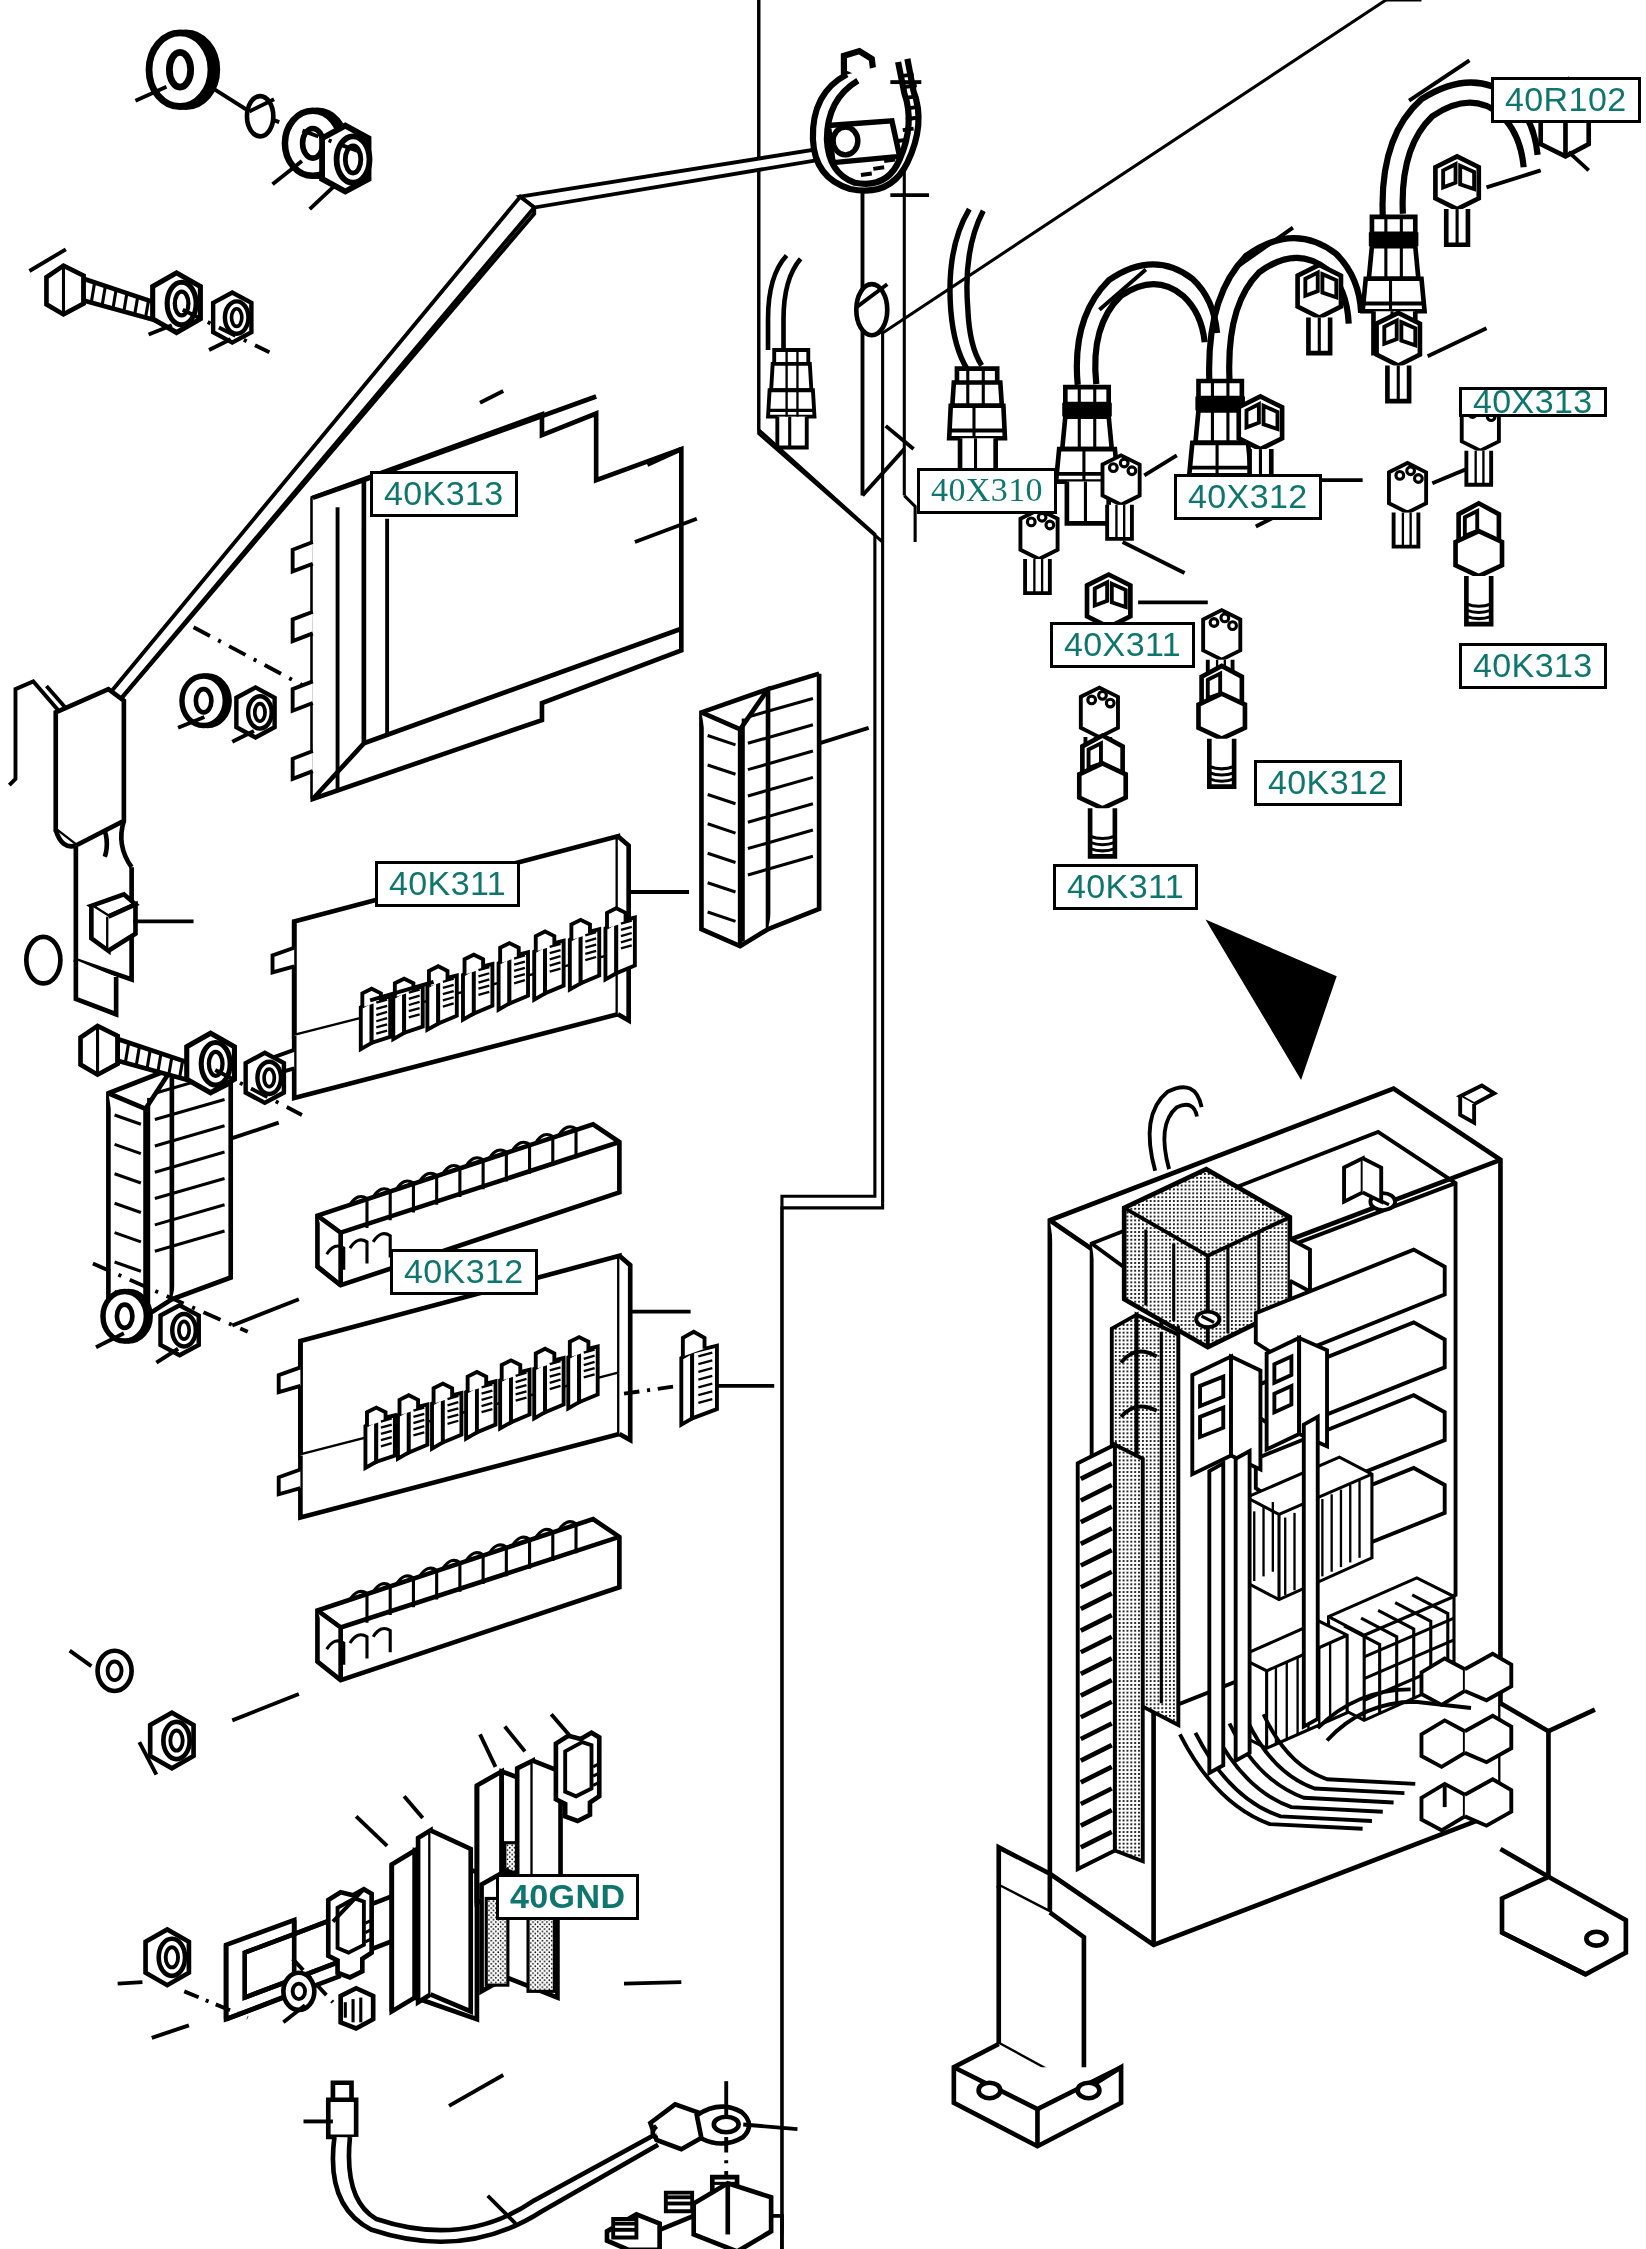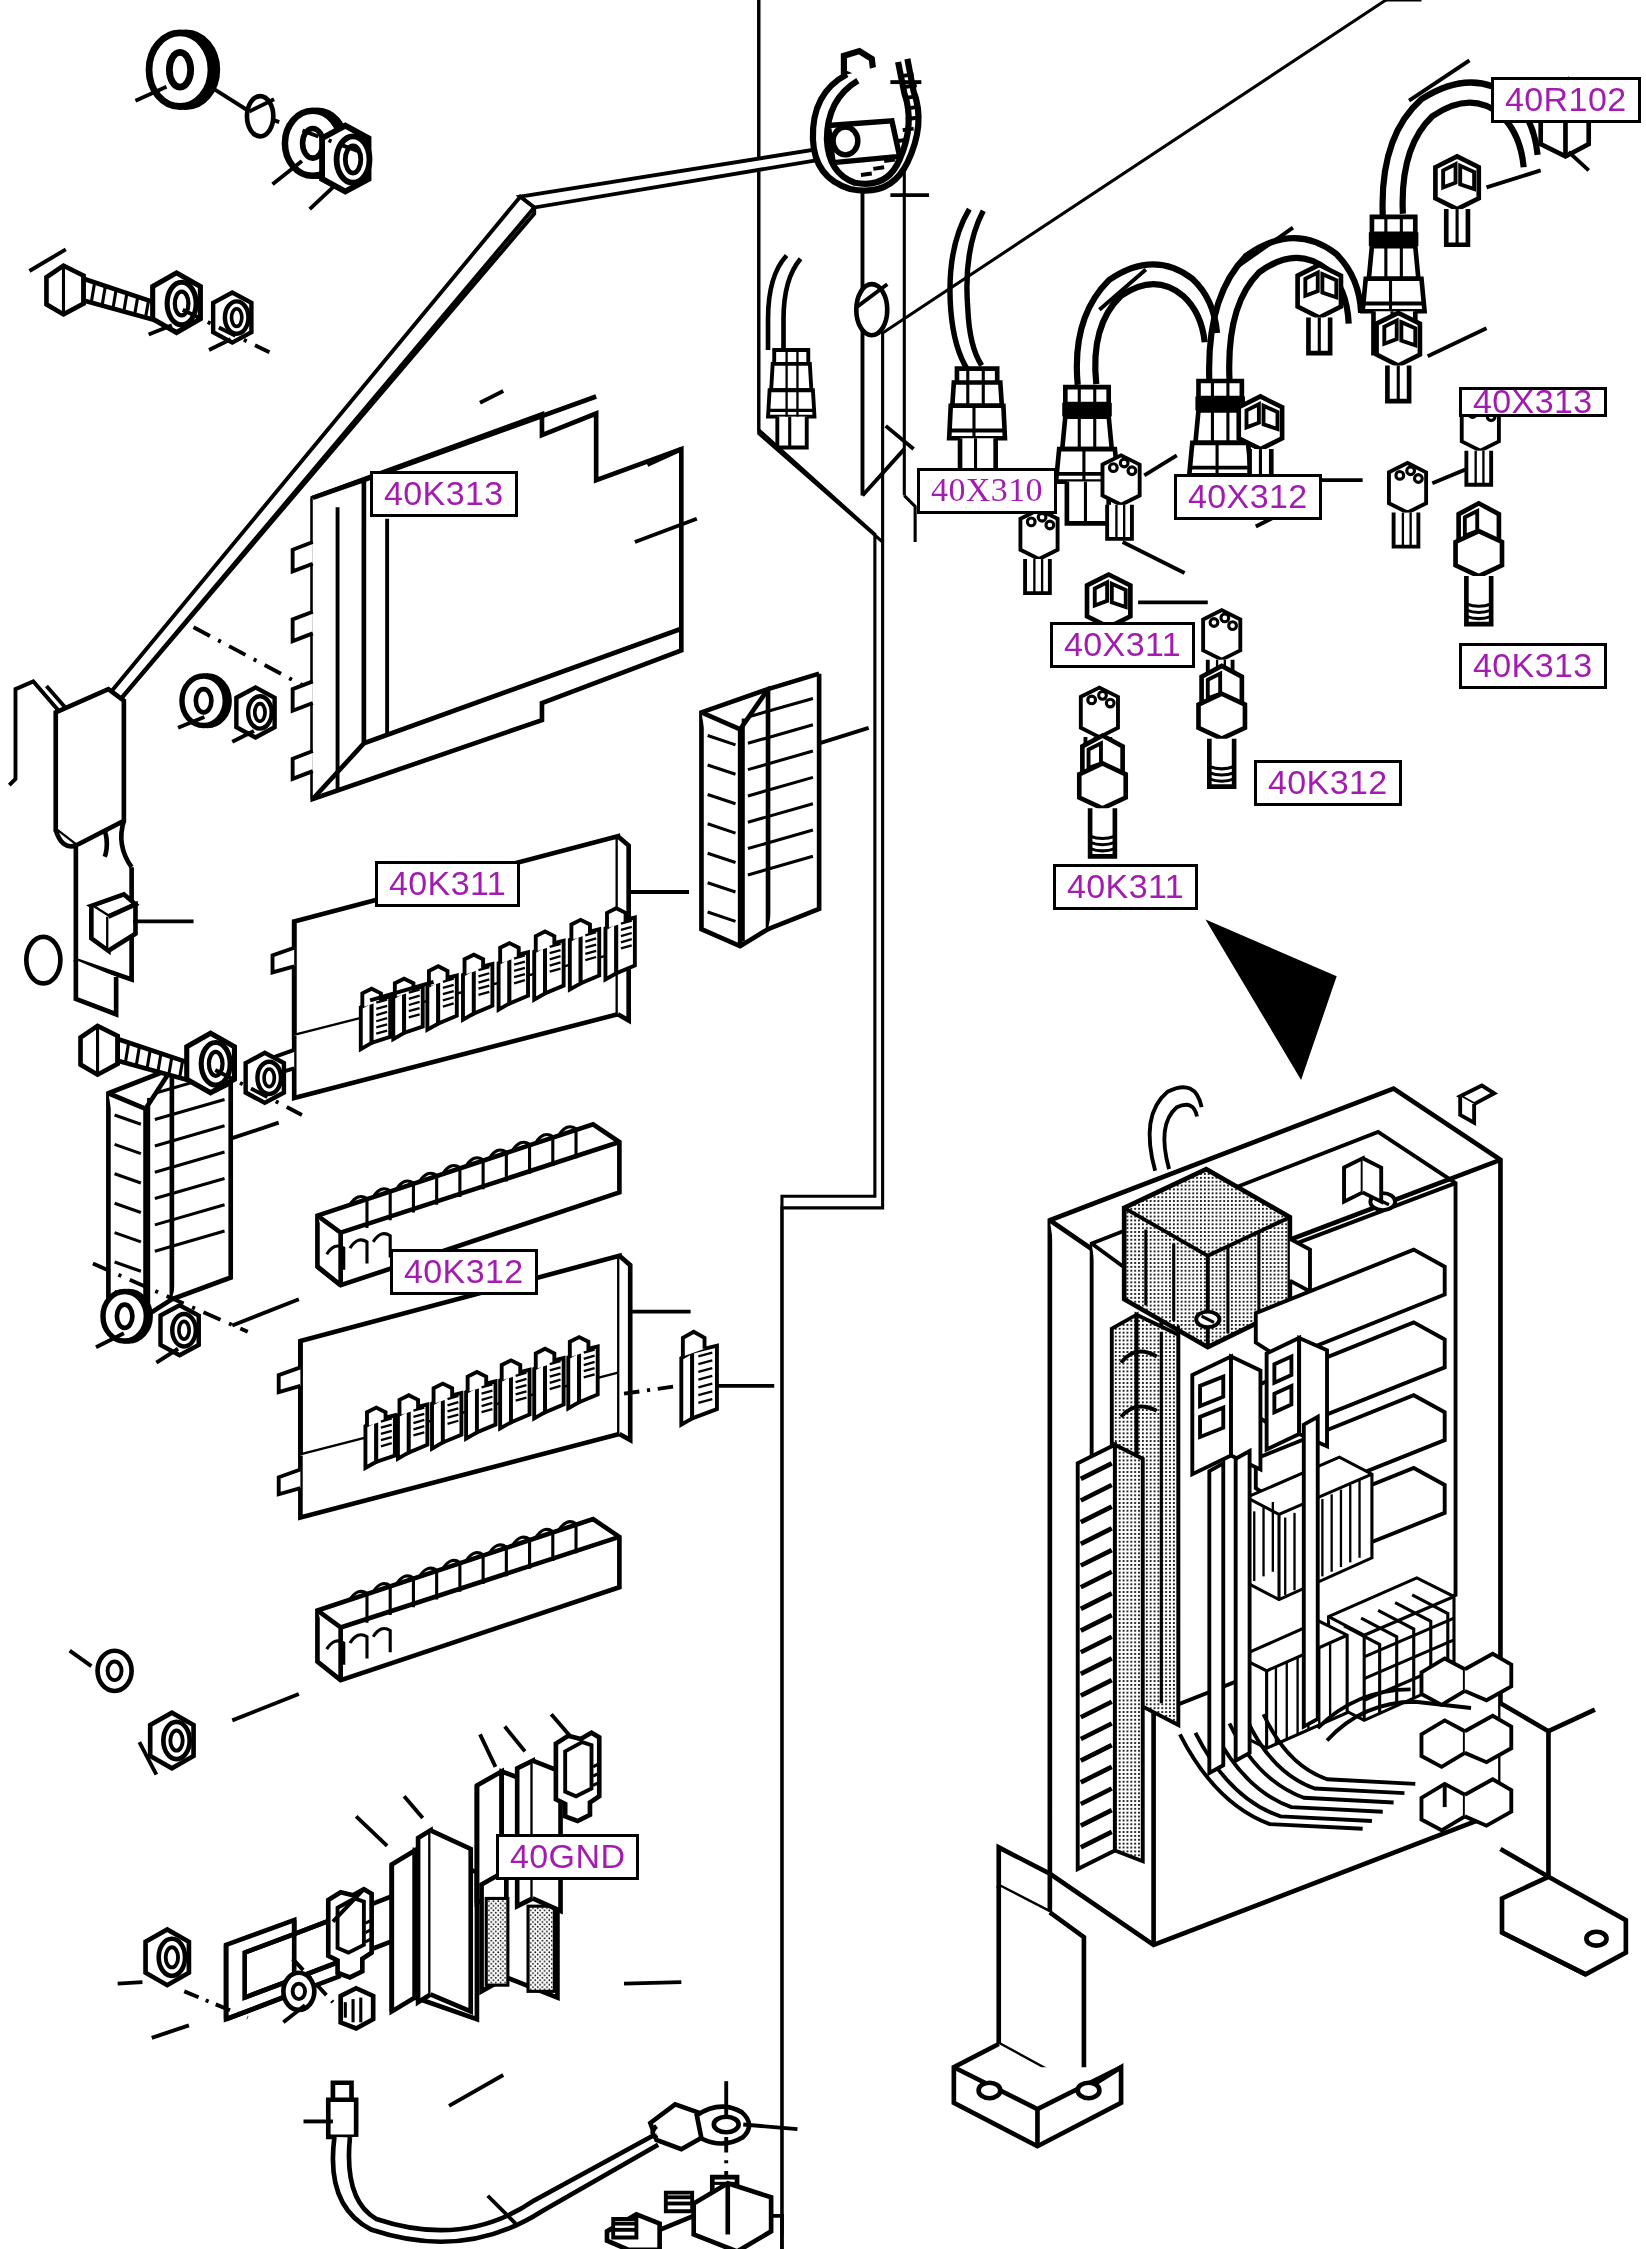--- a/index.html
+++ b/index.html
@@ -3,21 +3,21 @@
 <meta charset="utf-8">
 <style>
   html,body{margin:0;padding:0;background:#ffffff;}
   body{width:1646px;height:2250px;font-family:"Liberation Sans",sans-serif;}
   #sheet{position:relative;width:1646px;height:2250px;overflow:hidden;background:#fff;}
   #art{position:absolute;left:0;top:0;width:1646px;height:2250px;}
   .callout{
     position:absolute;
     border:3.1px solid #000;
     background:#fff;
-    color:#a21caf;
+    color:#0f766e;
     font-family:"Liberation Sans",sans-serif;
     font-size:34px;
     line-height:1;
     letter-spacing:0.4px;
     display:flex;
     align-items:center;
     justify-content:center;
     padding:7px 11px 8.5px 11px;
     white-space:nowrap;
     box-sizing:border-box;
@@ -1143,16 +1143,16 @@
   <div class="callout" style="left:1254px;top:760px;min-width:130px;height:46px;">40K312</div>
 
   <div class="callout" style="left:1053px;top:864px;min-width:130px;height:46px;">40K311</div>
 
   <div class="callout" style="left:370px;top:471px;min-width:130px;height:46px;">40K313</div>
 
   <div class="callout" style="left:375px;top:861px;min-width: 130px;height:46px;">40K311</div>
 
   <div class="callout" style="left:390px;top:1249px;min-width:130px;height:46px;">40K312</div>
 
-  <div class="callout" style="left:496px;top:1834px;min-width:124px;height:46px;">40GND</div>
+  <div class="callout" style="left:496px;top:1874px;min-width:124px;height:46px;font-weight:bold;">40GND</div>
 
 </div>
 
 
 </body></html>

